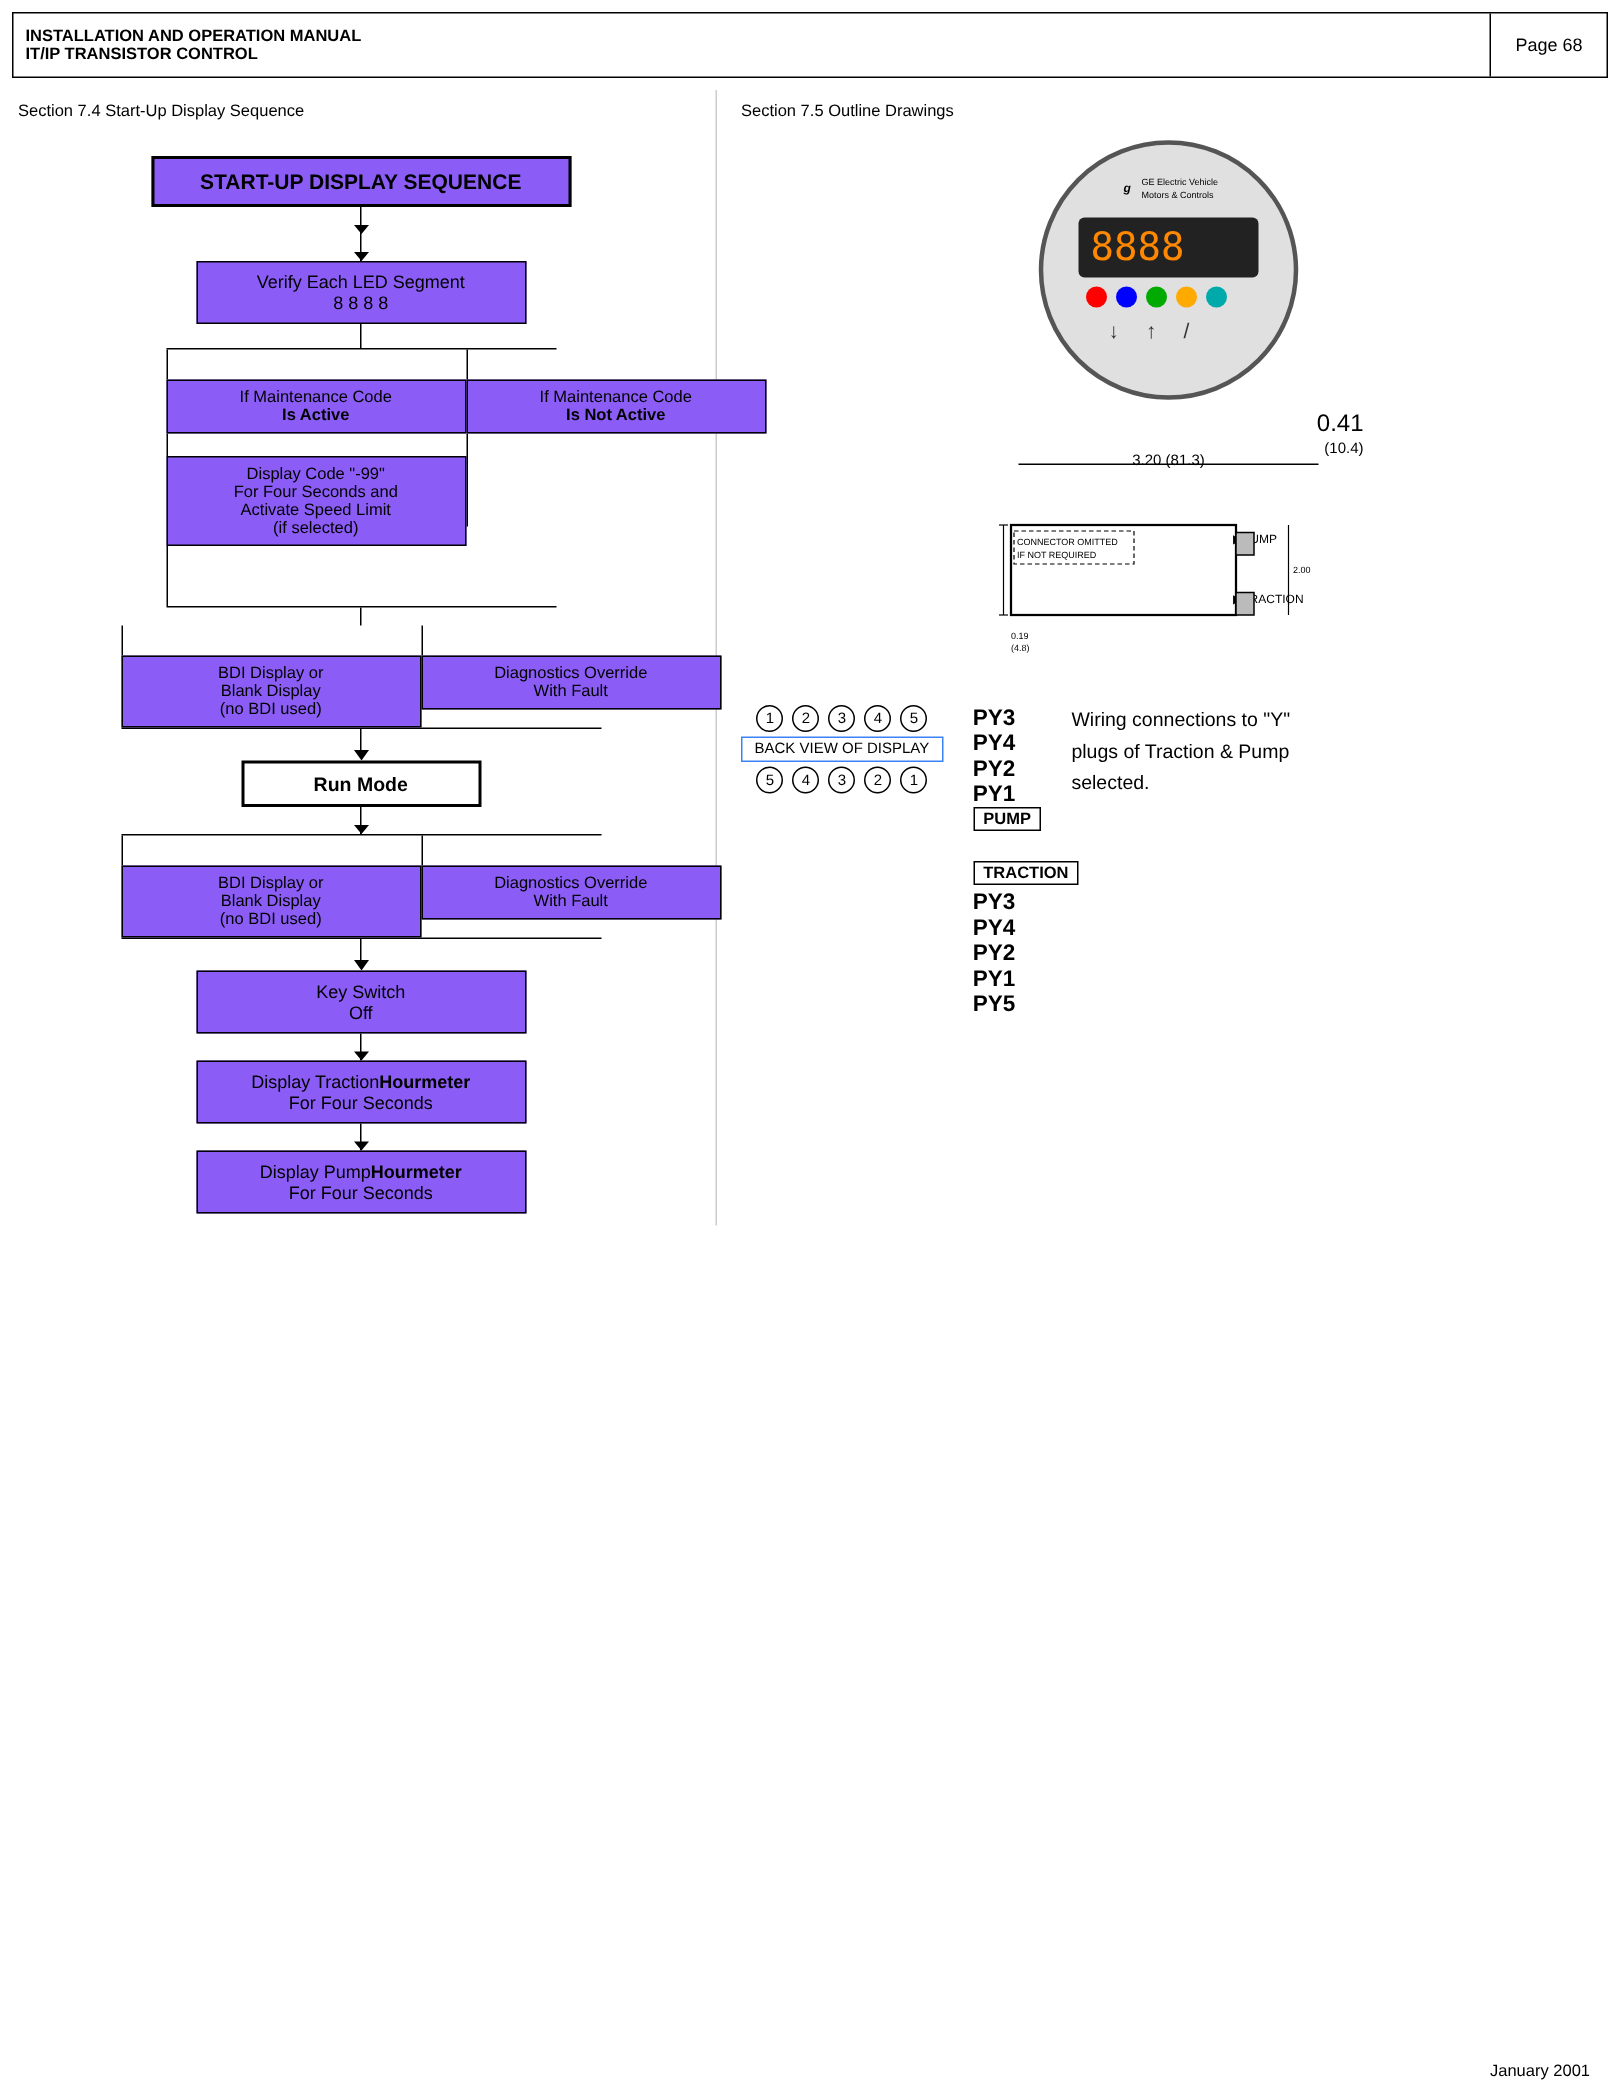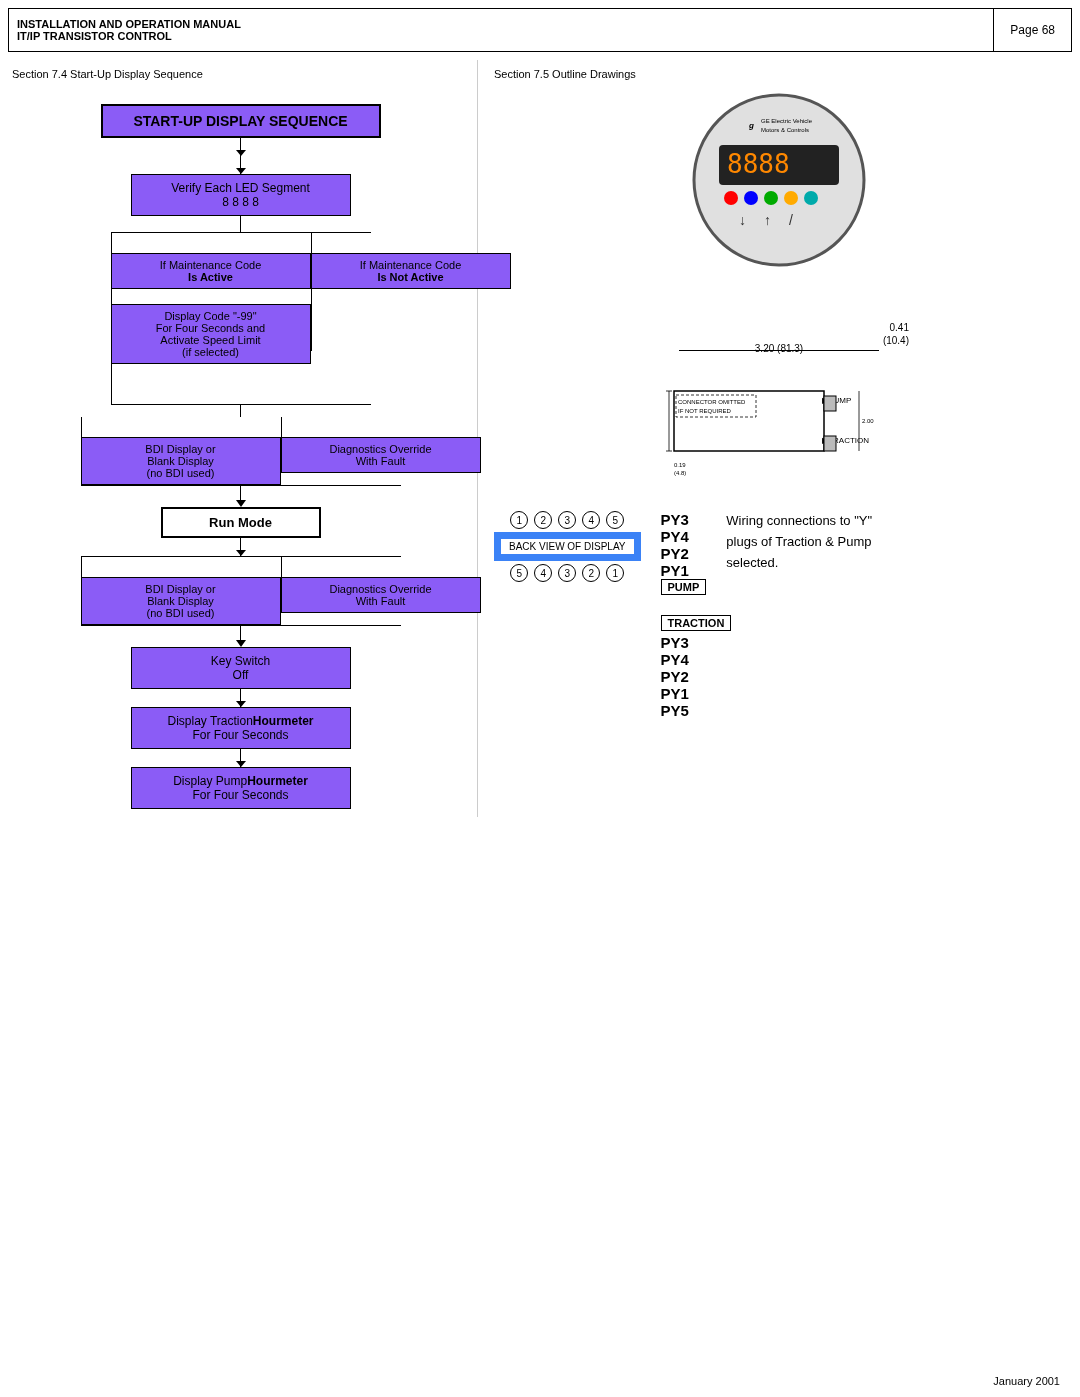--- a/index.html
+++ b/index.html
@@ -138,21 +138,21 @@
       height: 18px;
       border-radius: 50%;
       border: 1px solid #000;
       display: flex;
       align-items: center;
       justify-content: center;
       font-size: 10px;
     }
 
     .back-view-box {
-      border: 7px solid #3b82f6;
+      border: 1px solid #3b82f6;
       padding: 2px 8px;
       font-size: 10px;
       text-align: center;
     }
 
     
     .footer {
       position: absolute;
       bottom: 10px;
       right: 20px;
@@ -356,21 +356,21 @@
           <text x="100" y="135" font-size="14" fill="#333">/</text>
 
           <text x="60" y="38" font-size="8" fill="#000" font-style="italic" font-weight="bold">g</text>
           <text x="72" y="33" font-size="6" fill="#000">GE Electric Vehicle</text>
           <text x="72" y="42" font-size="6" fill="#000">Motors &amp; Controls</text>
         </svg>
       </div>
 
       <div style="width:260px;position:relative;margin-top:4px;">
 
-        <div style="display:flex;align-items:center;justify-content:flex-end;font-size:10px;margin-bottom:2px;margin-top:48px;">
+        <div style="display:flex;align-items:center;justify-content:flex-end;font-size:16px;margin-bottom:2px;">
           <span>0.41</span>
         </div>
         <div style="font-size:10px;text-align:right;">(10.4)</div>
 
         <div style="border-top:1px solid #000;width:200px;margin:4px auto;position:relative;">
           <div style="font-size:10px;text-align:left;position:absolute;top:-8px;left:50%;transform:translateX(-50%);white-space:nowrap;">3.20 (81.3)</div>
         </div>
 
         <div style="margin-top:20px;display:flex;align-items:center;justify-content:center;gap:0;">
           <svg width="230" height="120">

